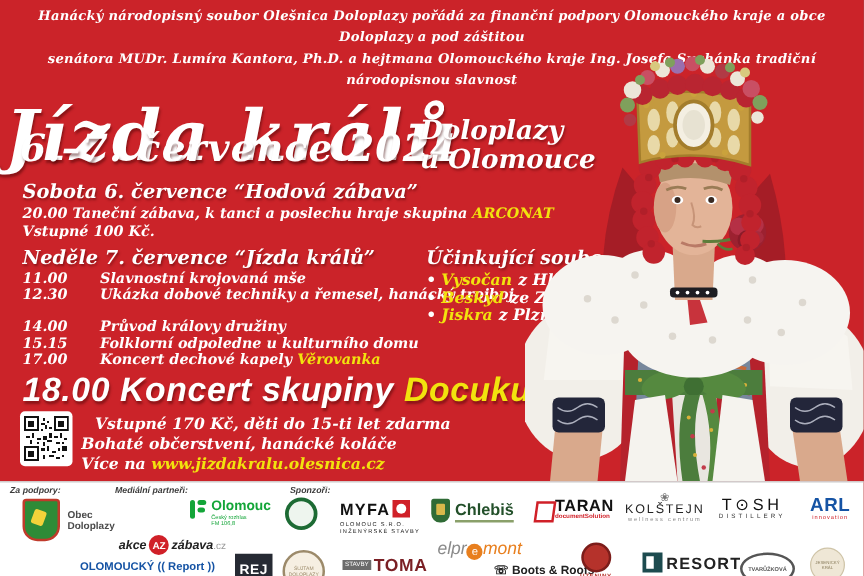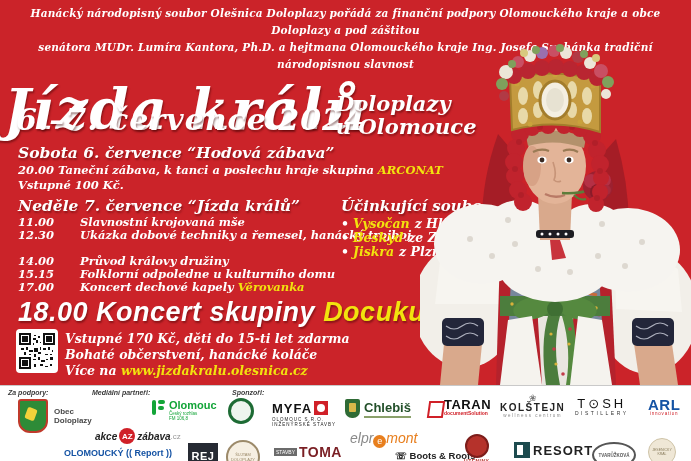--- a/index.html
+++ b/index.html
@@ -27,21 +27,21 @@
   #sun-head{left:18px;top:196px;font-size:15.5px;}
   .srow{position:absolute;left:18px;font-size:11.5px;white-space:nowrap;}
   .srow .t{display:inline-block;width:58px;}
   
   #perf-head{left:341px;top:197px;font-size:15px;}
   .prow{position:absolute;left:341px;font-size:12.5px;white-space:nowrap;}
   .prow .b{color:#fff;margin-right:4px;}
   .prow .n{margin-right:5px;}
   
   #concert{left:18px;top:297px;font-size:27px;font-style:italic;font-weight:bold;letter-spacing:.5px;}
-  #info1{left:65px;top:331px;font-size:12.5px;}
+  #info1{left:76px;top:331px;font-size:12.5px;}
   #info2{left:65px;top:347px;font-size:12.5px;}
   #info3{left:65px;top:363px;font-size:12.5px;}
   #info3 .url{cursor:pointer;}
   
   #qr{left:16px;top:329px;width:42px;height:44px;background:#fff;border-radius:4px;padding:3px;box-sizing:border-box;}
   #qr svg{display:block;width:36px;height:38px;}
   
   #boy{left:420px;top:44px;width:271px;height:341px;}
   
   #footer{left:0;top:385px;width:691px;height:76px;background:#ffffff;border-top:1px solid #c9c9c9;}
@@ -71,21 +71,21 @@
   .chl .sh{width:15px;height:19px;background:#2f6b35;border-radius:2px 2px 7px 7px;margin-right:4px;position:relative;}
   .chl .sh i{position:absolute;left:4px;top:4px;width:7px;height:9px;background:#d8b84a;border-radius:1px;}
   .chl .nm{font-size:13px;font-weight:bold;color:#23502a;}
   .chl .ln{height:2px;background:#8aa06a;margin-top:1px;}
   .tar{position:relative;padding-left:16px;}
   .tar .fold{position:absolute;left:0;top:2px;width:12px;height:13px;border:2px solid #d02028;transform:skewX(-8deg);}
   .tar .nm{font-size:13px;font-weight:bold;color:#111;letter-spacing:.5px;line-height:12px;}
   .tar .sb{font-size:5px;color:#d02028;font-weight:bold;line-height:5px;}
   .kol{text-align:center;}
   .kol .orn{font-size:9px;color:#777;line-height:8px;}
-  .kol .nm{font-size:10px;font-weight:bold;color:#222;letter-spacing:1.5px;line-height:11px;}
+  .kol .nm{font-size:10px;font-weight:normal;color:#222;letter-spacing:1.5px;line-height:11px;}
   .kol .sb{font-size:4.5px;color:#888;letter-spacing:1.5px;line-height:5px;}
   .tosh .nm{font-size:13px;color:#111;letter-spacing:3px;line-height:13px;font-weight:500;}
   .tosh .sb{font-size:5px;color:#333;letter-spacing:2.5px;line-height:6px;}
   .arl .nm{font-size:15px;font-weight:bold;color:#1553a4;line-height:13px;letter-spacing:.5px;}
   .arl .sb{font-size:4.5px;color:#d02028;letter-spacing:.8px;line-height:5px;text-align:center;}
   .az{display:flex;align-items:center;}
   .az .w1{font-size:10px;font-style:italic;font-weight:bold;color:#222;}
   .az .cir{width:16px;height:16px;border-radius:50%;background:#d02028;color:#fff;font-size:8px;font-weight:bold;
            display:flex;align-items:center;justify-content:center;margin:0 2px;}
   .az .w2{font-size:10px;font-style:italic;font-weight:bold;color:#222;}

